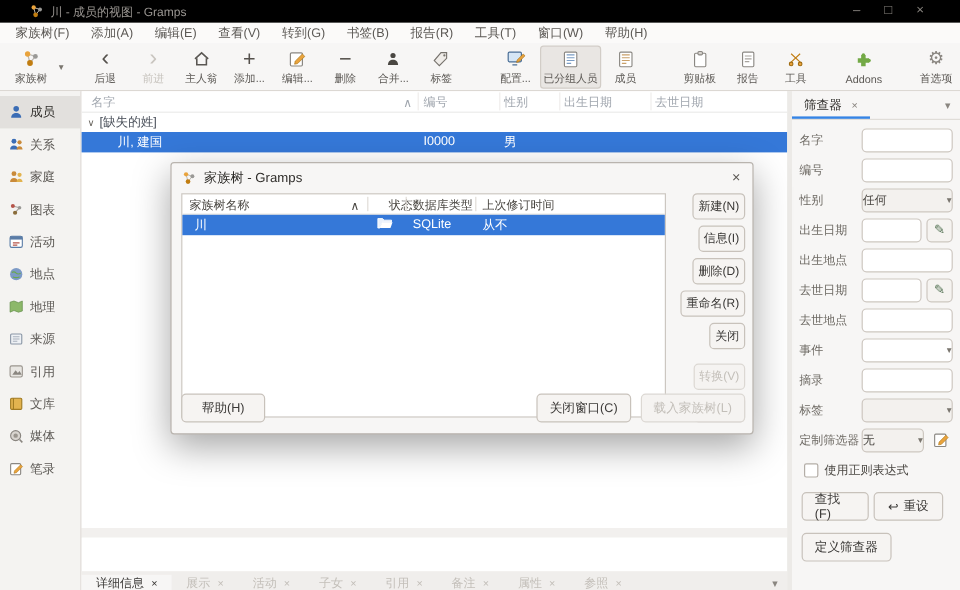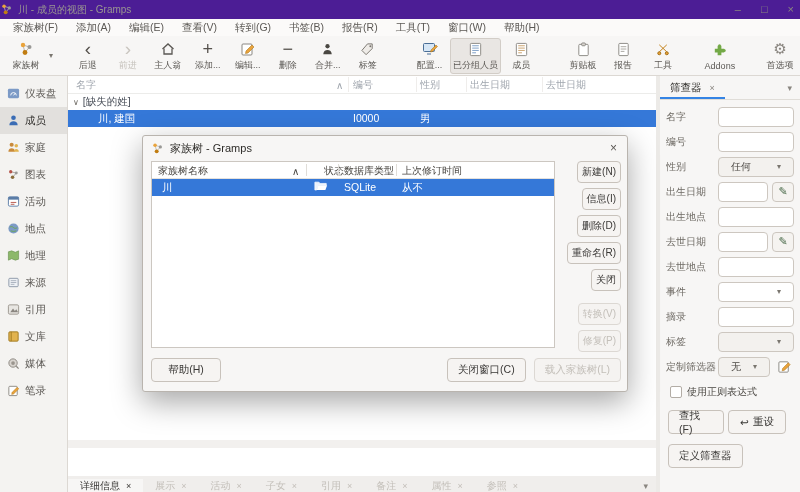--- a/index.html
+++ b/index.html
@@ -4,21 +4,21 @@
 <style>
   * { margin:0; padding:0; box-sizing:border-box; }
   html,body { background:#e8e6e4; }
   #app {
     position:relative; width:800px; height:492px; overflow:hidden;
     background:#f7f6f5; font-family:"Liberation Sans", sans-serif;
     color:#3a3836; font-size:11px;
   }
   
   .titlebar { position:absolute; left:0; top:0; width:800px; height:19px;
-    display:flex; align-items:center; padding:0 0; background:#4c1d95; }
+    display:flex; align-items:center; padding:0 24px; background:#000000; }
   .titlebar .ticon { width:13px; height:13px; margin-right:5px; }
   .titlebar .ttext { font-size:10px; color:#9a9692; }
   .winctl { margin-left:auto; display:flex; gap:20px; padding-right:6px; }
   .winctl span { font-size:11px; color:#8a8680; cursor:default; line-height:19px; }
   
   .menubar { position:absolute; left:0; top:19px; width:800px; height:17px;
     display:flex; align-items:center; padding-left:4px; background:#fbfaf9; }
   .menubar .mitem { padding:0 9px; font-size:10.5px; color:#5c5955; cursor:default; }
   
   .toolbar { position:absolute; left:0; top:36px; width:800px; height:40px;
@@ -71,40 +71,40 @@
   .ftab { display:flex; align-items:center; gap:8px; padding:0 10px; font-size:10.5px;
     color:#2e2c29; position:relative; }
   .ftab .x { font-size:9px; color:#8a8680; }
   .ftab::after { content:""; position:absolute; left:0; right:0; bottom:0; height:2px; background:#3584e4; }
   .ftabbar .chev { margin-left:auto; align-self:center; padding-right:8px; font-size:9px; color:#8a8680; }
   .frow { height:25px; display:flex; align-items:center; padding:0 6px; }
   .frow .flabel { flex:0 0 52px; font-size:10px; color:#6e6a64; white-space:nowrap; overflow:hidden; }
   .tinput { flex:1; min-width:0; height:20px; border:1px solid #cdc7c0; border-radius:4px;
     background:#fff; padding:0 4px; font-size:10px; font-family:"Liberation Sans",sans-serif; outline:none; }
   .combo { flex:1; min-width:0; height:20px; border:1px solid #cdc7c0; border-radius:4px;
-    background:#f3f1ee; display:flex; align-items:center; padding:0 12px; font-size:10px; color:#4a4742; }
+    background:#f3f1ee; display:flex; align-items:center; padding:0 0; font-size:10px; color:#4a4742; }
   .combo .cv { flex:1; }
   .combo .cc { font-size:8px; color:#7a766f; }
   .combo.white { background:#fff; }
   .miniebtn { flex:0 0 22px; height:20px; margin-left:4px; border:1px solid #cdc7c0; border-radius:4px;
     background:#f5f3f0; display:flex; align-items:center; justify-content:center; }
   .miniebtn span { font-size:11px; color:#4e6e4e; }
   .editicbtn { flex:0 0 20px; height:20px; margin-left:4px; display:flex; align-items:center; justify-content:center; }
   .checkrow { height:16px; display:flex; align-items:center; gap:5px; padding-left:10px; font-size:10px; color:#4a4742; }
   .checkrow.dis { color:#c6c2bc; }
   .cbox { width:12px; height:12px; border:1px solid #b3ada6; border-radius:2px; background:#fff; flex:0 0 auto; }
   .checkrow.dis .cbox { border-color:#d8d4cf; }
   .btn { display:inline-flex; align-items:center; justify-content:center; gap:4px;
     border:1px solid #c8c2bb; border-radius:4px; background:#f6f4f2; color:#3a3836;
     font-size:10.5px; height:24px; padding:0 10px; }
   .btn.dis { color:#c3bfb9; border-color:#dcd8d3; background:#f5f3f1; }
   .fbtnrow { display:flex; gap:4px; padding:10px 6px 0 8px; }
   .definerow { padding:10px 6px 0 8px; }
   
-  .dialog { position:absolute; left:142px; top:135px; width:486px; height:257px;
+  .dialog { position:absolute; left:142px; top:135px; width:486px; height:227px;
     background:#f7f6f5; border:1px solid #b9b4ae; border-radius:3px;
     box-shadow:0 10px 30px rgba(0,0,0,.35); z-index:10; }
   .dtitle { height:24px; display:flex; align-items:center; padding:0 8px; }
   .dtitle .dticon { width:13px; height:13px; margin-right:6px; }
   .dtitle .dtext { font-size:11px; color:#2e2c29; }
   .dtitle .dclose { margin-left:auto; font-size:12px; color:#5c5955; padding-right:2px; }
   .dtable { position:absolute; left:8px; top:25px; width:404px; height:187px;
     background:#fff; border:1px solid #ccc7c1; }
   .dthead { position:relative; height:17px; border-bottom:1px solid #e4e1dd; }
   .dthead span { position:absolute; top:2px; font-size:10px; color:#4a4742; }
@@ -292,34 +292,35 @@
       <span class="tl">Addons</span>
     </div>
     <div class="tgap" style="width:24px"></div>
     <div class="tbtn">
       <span class="ic glyphic" style="font-size:15px;color:#8a8680">⚙</span>
       <span class="tl">首选项</span>
     </div>
   </div>
 
   <div class="sidebar">
-    <div class="sitem">
-      <svg width="13" height="13" viewBox="0 0 14 14">
-          <rect x="1" y="2" width="12" height="10" rx="1.5" fill="#7c9ac6"></rect>
-          <path d="M4 9a3 3 0 016 0" fill="none" stroke="#fff"></path>
-          <path d="M7 9L9 6.6" stroke="#fff"></path>
-        </svg>
-      <span>仪表盘</span>
-    </div>
     <div class="sitem sel">
       <svg width="13" height="13" viewBox="0 0 14 14">
           <circle cx="7" cy="4" r="2.5" fill="#3b6db5"></circle>
           <path d="M2.5 12c0-2.8 2-4.2 4.5-4.2s4.5 1.4 4.5 4.2z" fill="#3b6db5"></path>
         </svg>
       <span>成员</span>
+    </div>
+    <div class="sitem">
+      <svg width="13" height="13" viewBox="0 0 14 14">
+          <circle cx="5" cy="4" r="2.2" fill="#3b6db5"></circle>
+          <path d="M1.5 11.5c0-2.4 1.6-3.6 3.5-3.6s3.5 1.2 3.5 3.6z" fill="#3b6db5"></path>
+          <circle cx="10" cy="5" r="1.9" fill="#c98a3a"></circle>
+          <path d="M7.3 11.5c0-2 1.3-3 2.7-3s2.7 1 2.7 3z" fill="#c98a3a"></path>
+        </svg>
+      <span>关系</span>
     </div>
     <div class="sitem">
       <svg width="13" height="13" viewBox="0 0 14 14">
           <circle cx="5" cy="4" r="2.2" fill="#c98a3a"></circle>
           <path d="M1.5 11.5c0-2.4 1.6-3.6 3.5-3.6s3.5 1.2 3.5 3.6z" fill="#c98a3a"></path>
           <circle cx="10" cy="5" r="1.9" fill="#e2b34f"></circle>
           <path d="M7.3 11.5c0-2 1.3-3 2.7-3s2.7 1 2.7 3z" fill="#e2b34f"></path>
         </svg>
       <span>家庭</span>
     </div>

